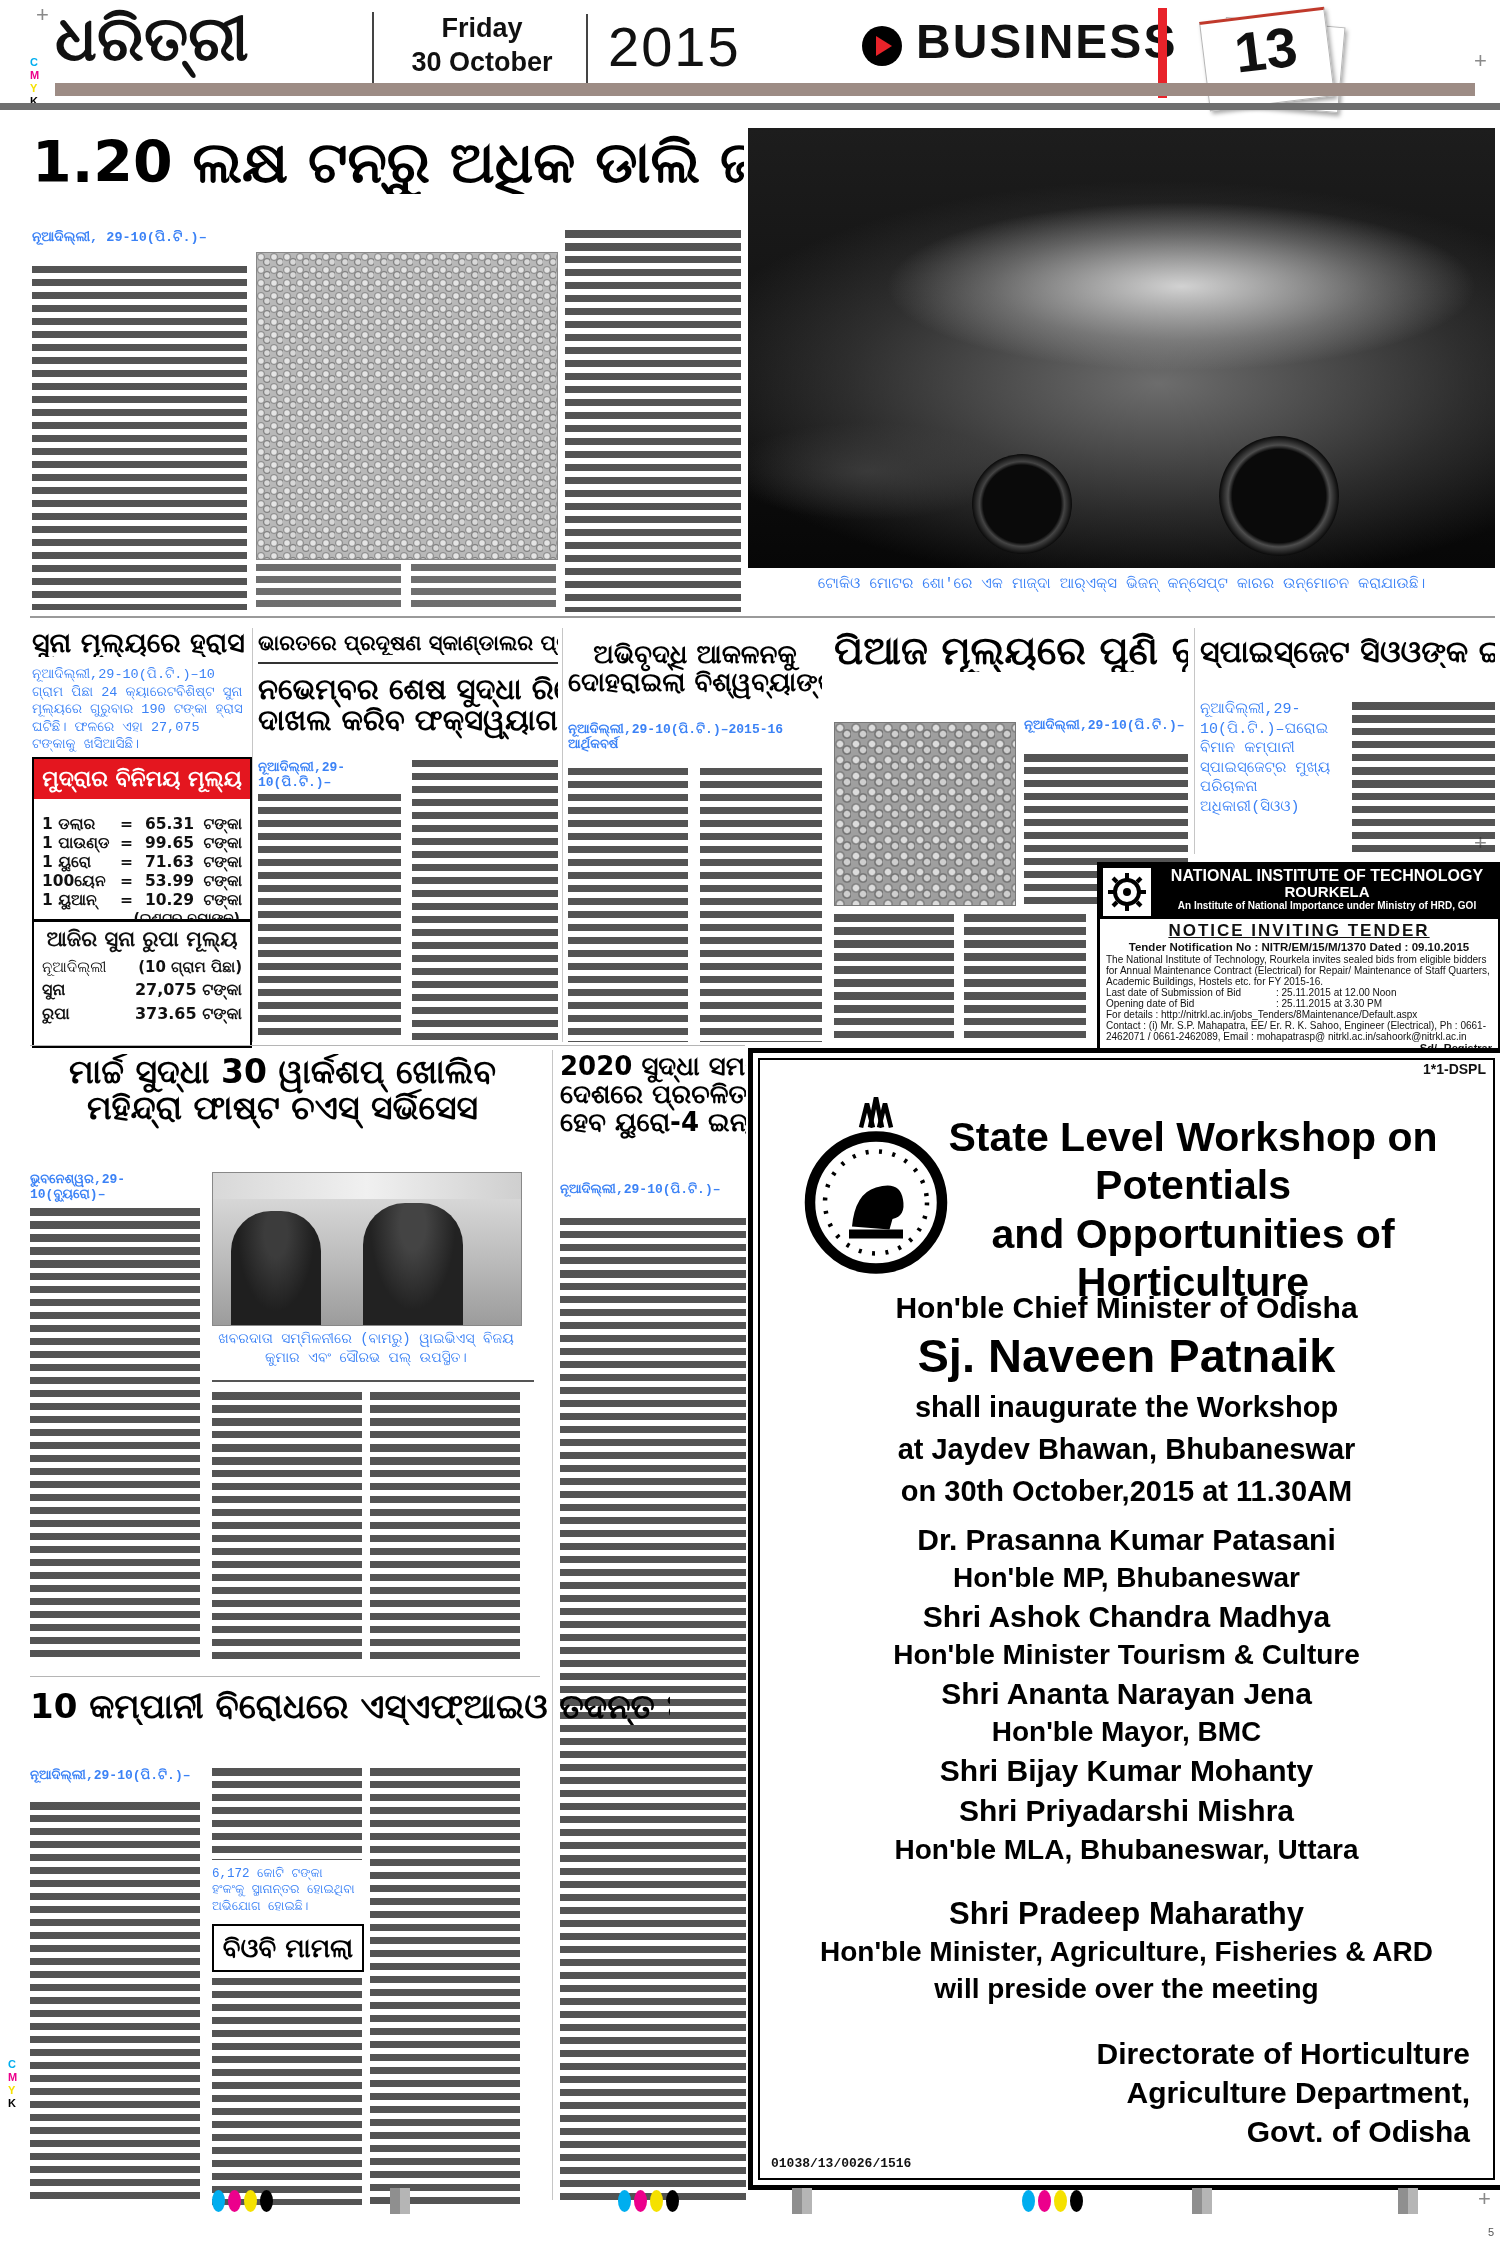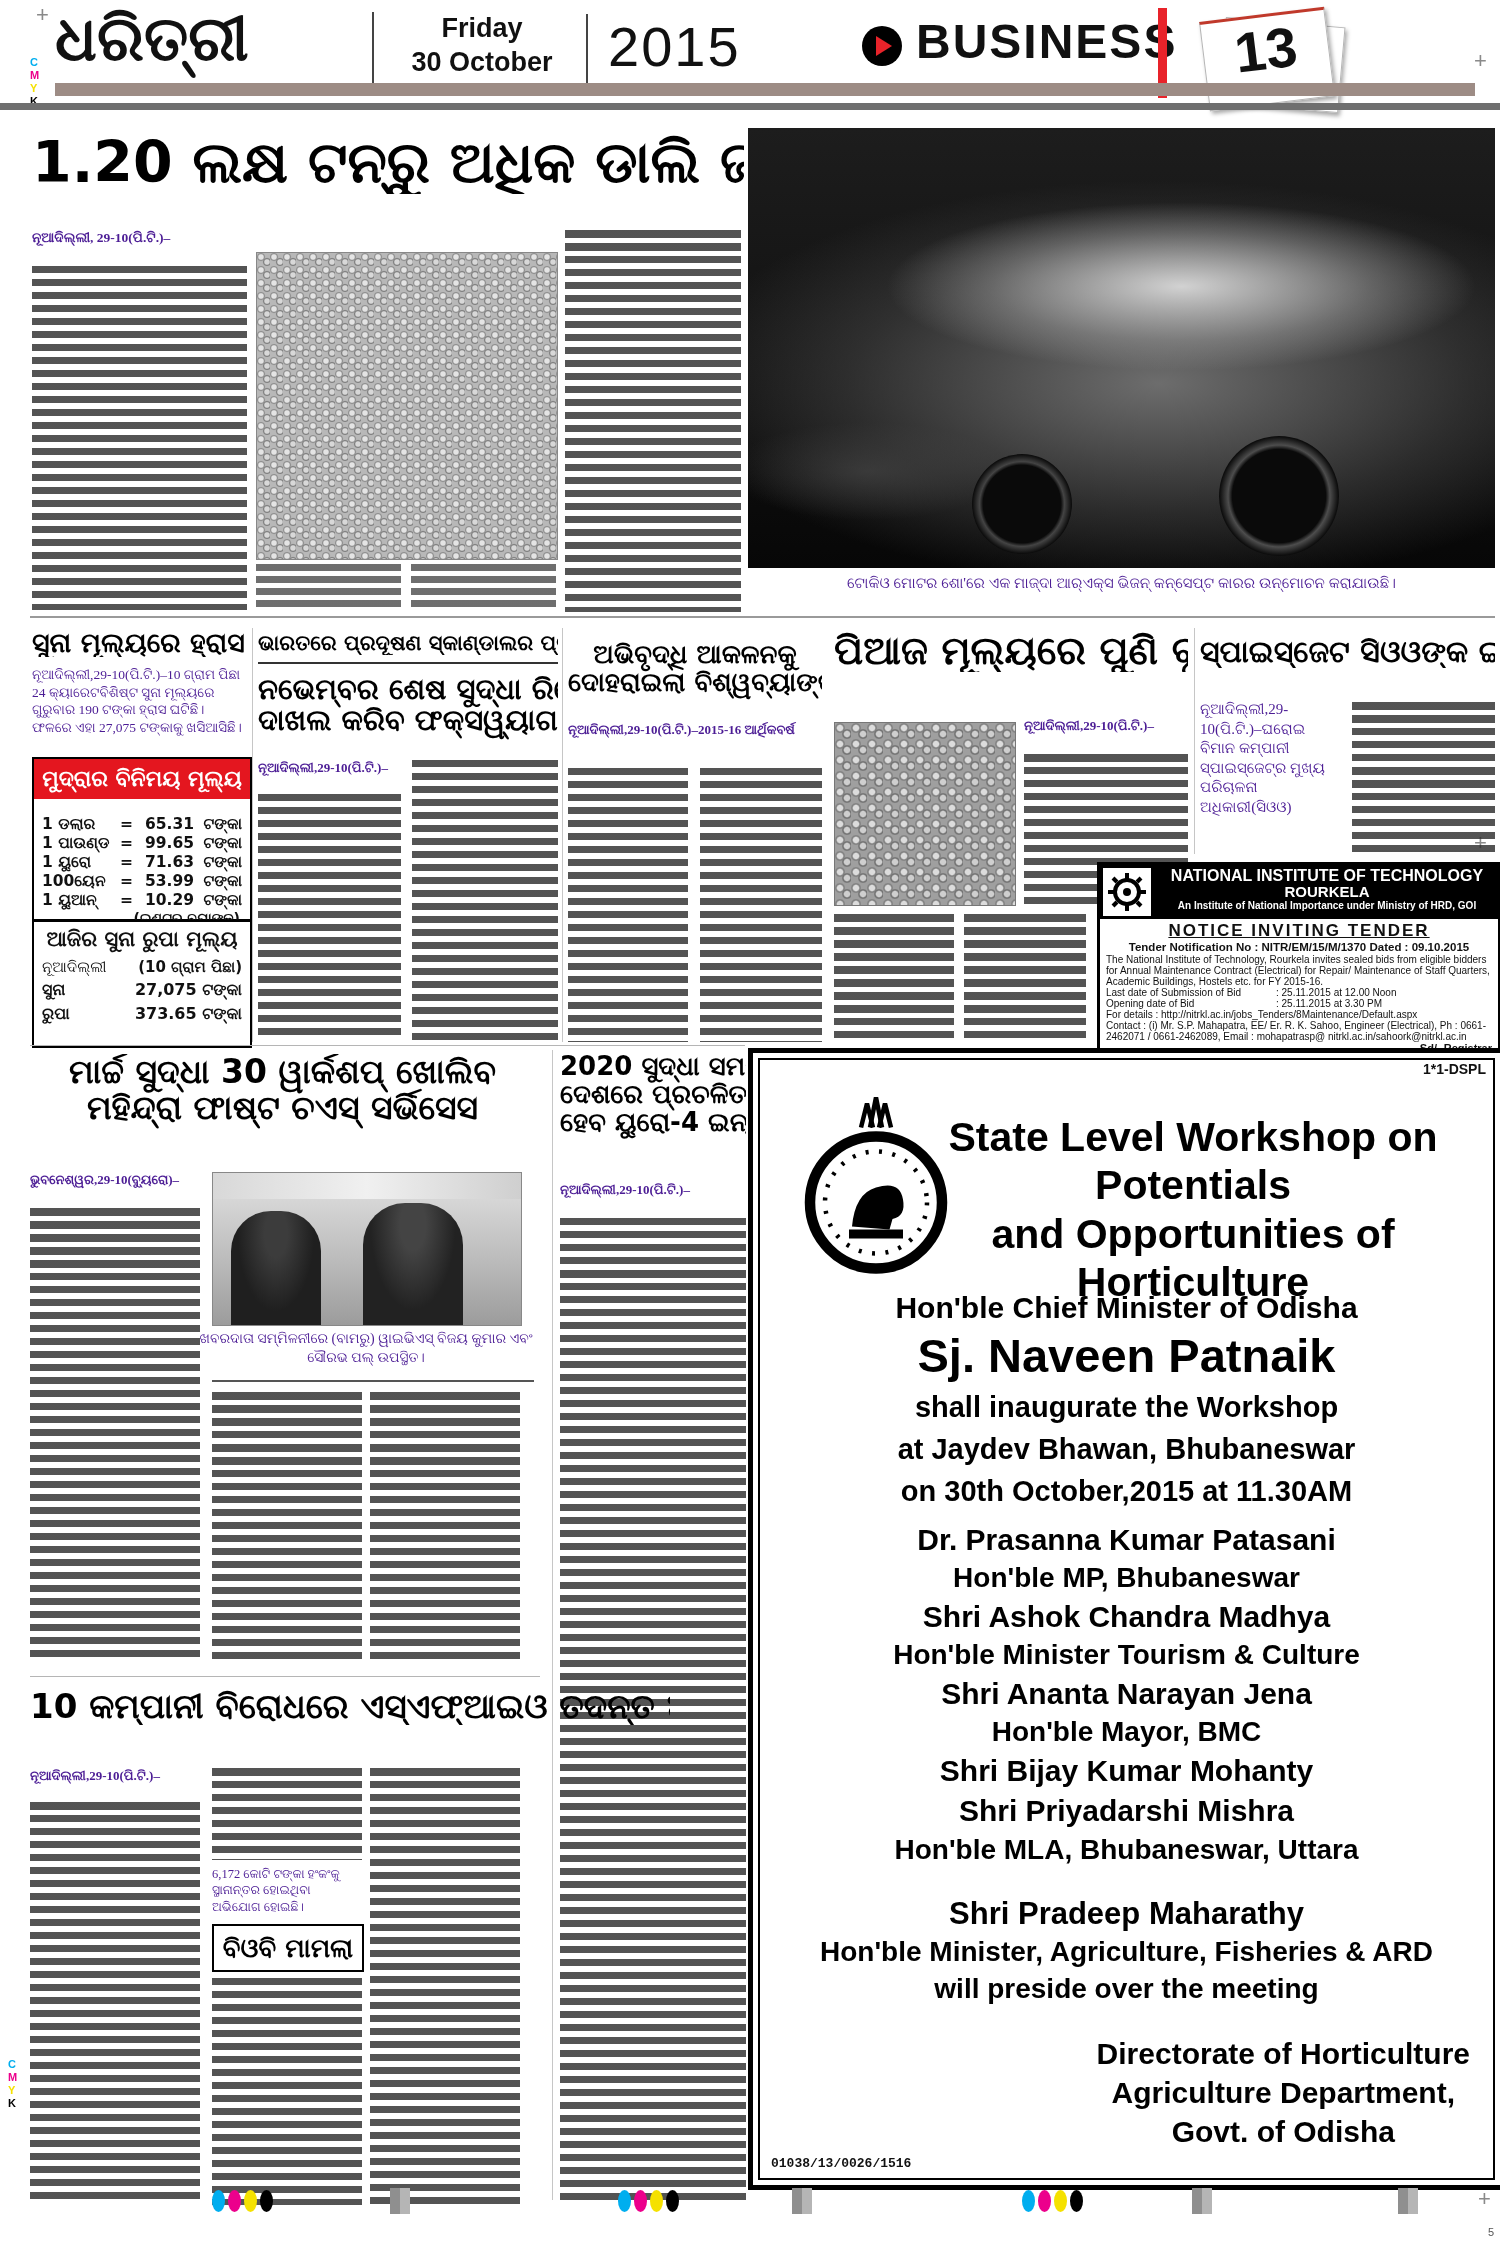--- a/index.html
+++ b/index.html
@@ -2,21 +2,21 @@
 <html><head>
 <meta charset="utf-8">
 <style>
   html,body{margin:0;padding:0;background:#e9e9e9}
   #page{position:relative;width:1500px;height:2247px;background:#ffffff;overflow:hidden;
         font-family:"Liberation Sans",sans-serif;color:#111}
   .abs{position:absolute}
   .hl{font-weight:700;color:#000;line-height:1.08;white-space:nowrap;overflow:hidden;
       font-family:"DejaVu Sans",sans-serif}
   .ctr{text-align:center}
-  .dl{font-weight:700;color:#4c1d95;font-family:Liberation Serif, serif;overflow:hidden}
+  .dl{font-weight:700;color:#3b82f6;font-family:Liberation Mono, monospace;overflow:hidden}
   .gk{background-image:repeating-linear-gradient(to bottom,#2e2e2e 0,#2e2e2e 7.5px,transparent 7.5px,transparent 13px);opacity:.82}
   .gkl{background-image:repeating-linear-gradient(to bottom,#4a4a4a 0,#4a4a4a 6.5px,transparent 6.5px,transparent 12px);opacity:.8}
   .rule-h{background:#9a9a9a;height:2px}
   .rule-v{background:#c6c6c6;width:1px}
   .photo{overflow:hidden}
   .plus{color:#8a8a8a;font-size:22px;font-weight:400}
   .cmyk span{display:block;font-size:11px;font-weight:700;line-height:13px;font-family:"Liberation Sans",sans-serif}
   .c-c{color:#00aeef}.c-m{color:#ec008c}.c-y{color:#f5e100}.c-k{color:#000}
   .dot{display:inline-block;width:13px;height:22px;border-radius:50%;margin-right:3px;vertical-align:middle}
   .sq{width:20px;height:26px;background:linear-gradient(90deg,#8f8f8f 50%,#b5b5b5 50%)}
@@ -335,21 +335,21 @@
       <div class="ad-bold" style="font-size:28px;line-height:1.3">Hon'ble Mayor, BMC</div>
       <div class="ad-bold" style="font-size:30px;line-height:1.35">Shri Bijay Kumar Mohanty</div>
       <div class="ad-bold" style="font-size:30px;line-height:1.35">Shri Priyadarshi Mishra</div>
       <div class="ad-bold" style="font-size:28px;line-height:1.3">Hon'ble MLA, Bhubaneswar, Uttara</div>
 
       <div class="ad-bold" style="font-size:31px;line-height:1.3;margin-top:26px">Shri Pradeep Maharathy</div>
       <div class="ad-bold" style="font-size:28px;line-height:1.3">Hon'ble Minister, Agriculture, Fisheries &amp; ARD</div>
       <div class="ad-bold" style="font-size:28px;line-height:1.3">will preside over the meeting</div>
     </div>
 
-    <div style="position:absolute;right:30px;bottom:34px;text-align:center">
+    <div style="position:absolute;right:30px;bottom:34px;text-align:right">
       <div class="ad-bold" style="font-size:30px;line-height:1.3">Directorate of Horticulture</div>
       <div class="ad-bold" style="font-size:30px;line-height:1.3">Agriculture Department,</div>
       <div class="ad-bold" style="font-size:30px;line-height:1.3">Govt. of Odisha</div>
     </div>
     <div style="position:absolute;left:18px;bottom:14px;font-size:13px;font-weight:700;font-family:'Liberation Mono',monospace">01038/13/0026/1516</div>
   </div>
 
   <div class="abs" style="left:212px;top:2190px">
     <span class="dot" style="background:#00aeef"></span><span class="dot" style="background:#ec008c"></span><span class="dot" style="background:#f5e100"></span><span class="dot" style="background:#000"></span>
   </div>

